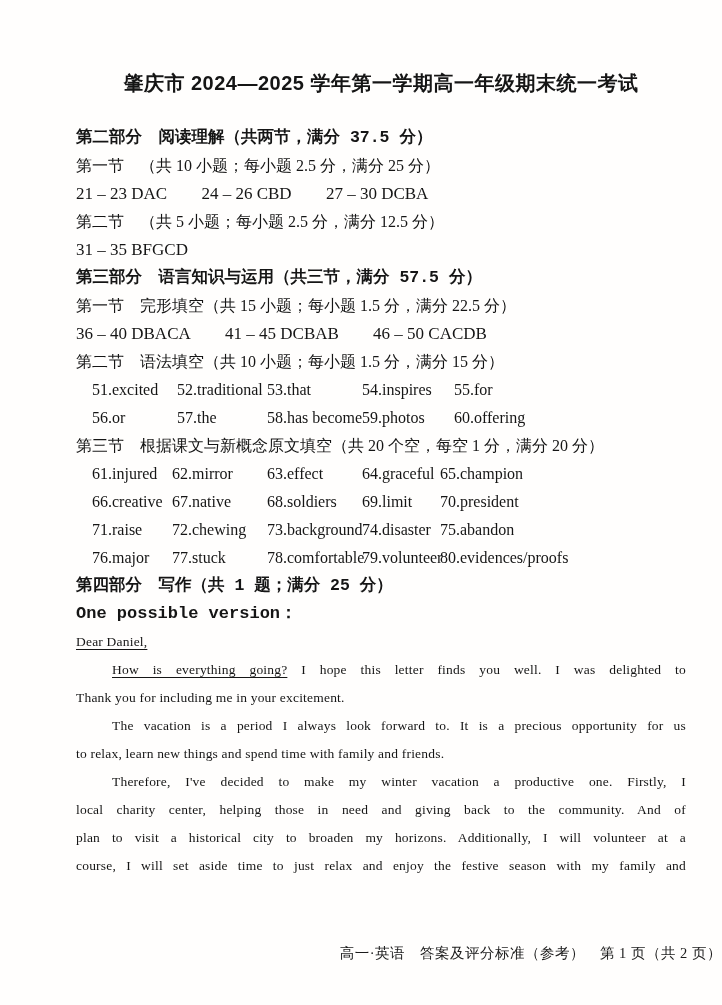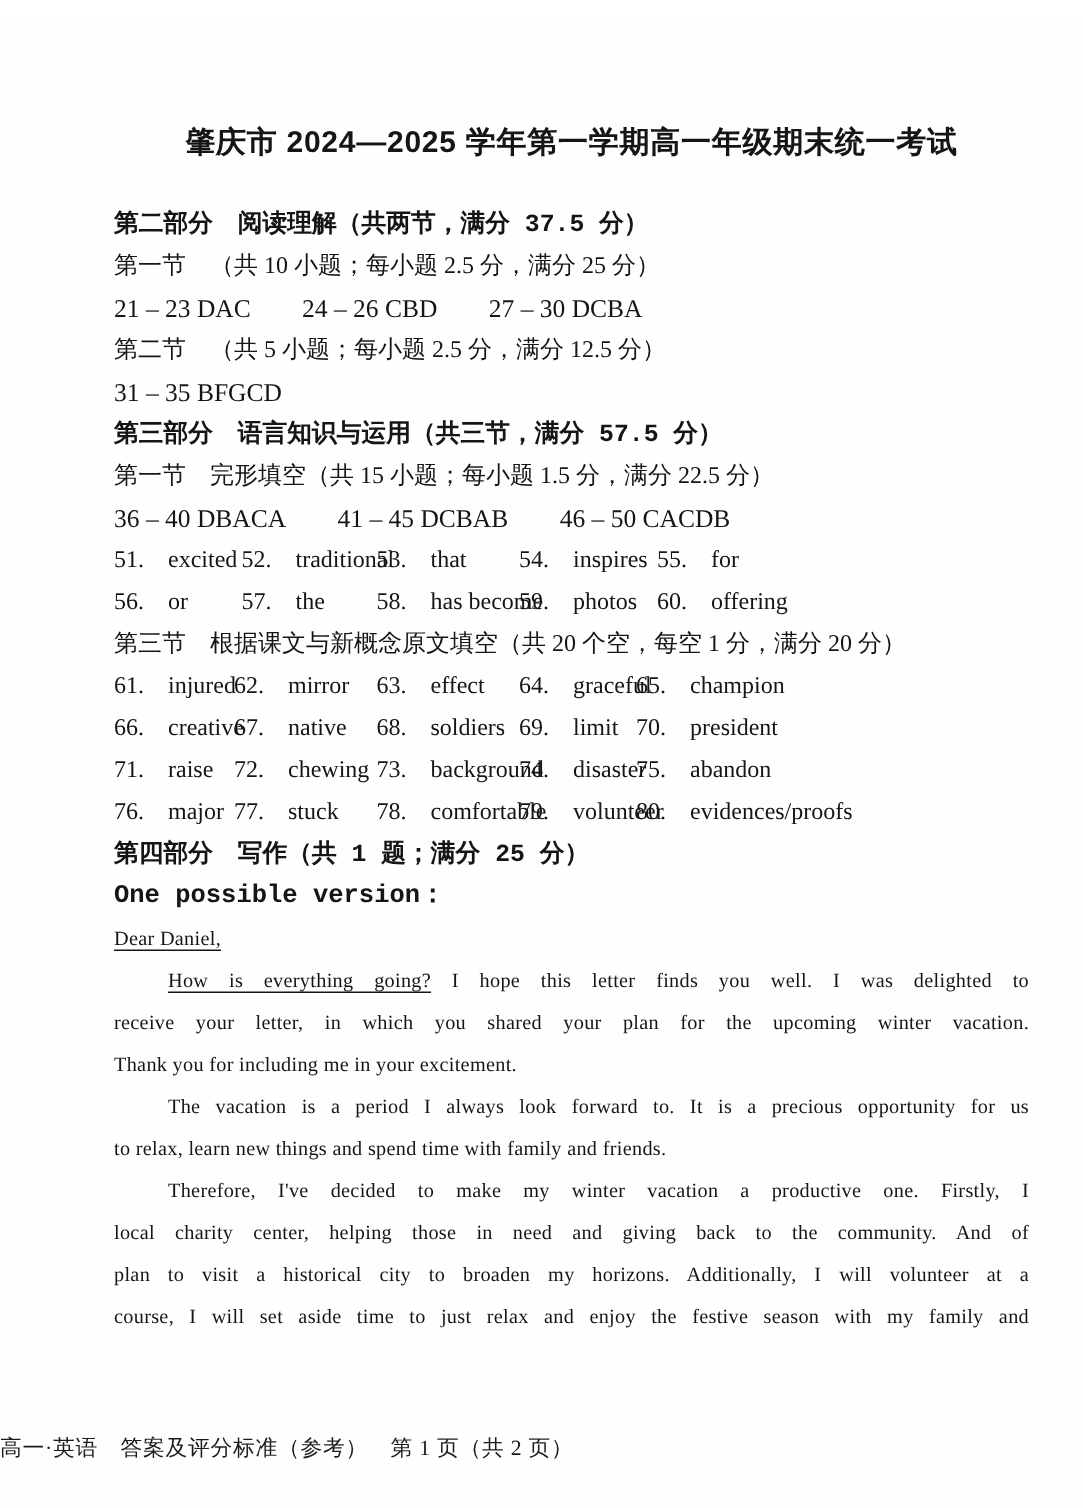--- a/index.html
+++ b/index.html
@@ -10,21 +10,20 @@
     color: #151515;
     overflow: hidden;
   }
   .page {
     position: relative;
     width: 722px; height: 1005px;
     background: #fffefd;
   }
   .content {
     padding: 66px 36px 0 76px; 
-    margin-top: 12px;
   }
   
   .title1 {
     text-align: center;
     font-weight: 700;
     font-size: 20px;
     line-height: 34px;
     font-family: "Liberation Sans", "DejaVu Sans", sans-serif;
     letter-spacing: 0.5px;
   }
@@ -45,41 +44,41 @@
     font-size: 16.5px;
   }
   .answers { font-size: 17px; }
   .answers .grp { margin-right: 30px; }
   .answers .grp:last-child { margin-right: 0; }
   
   .grid { display: grid; }
   .grid-grammar  { grid-template-columns: 85px 90px 95px 92px auto; }
   .grid-textfill { grid-template-columns: 80px 95px 95px 78px auto; }
   .grid .cell { line-height: 28px; font-size: 16px; white-space: nowrap; }
-  .grid .no { display: inline-block; min-width: 36px; }
+  .grid .no { display: inline-block; min-width: 36px; text-align: right; }
   
   .en-bold {
     font-weight: 700;
     font-size: 17px;
     font-family: Liberation Mono, monospace;
   }
   .letter-line {
     font-size: 13.5px;
     line-height: 28px;
     letter-spacing: 0.2px;
   }
   .jline { text-align: justify; text-align-last: justify; }
   .indent { text-indent: 36px; }
   .uline { text-decoration: underline; text-underline-offset: 3px; }
   
   .footer {
     position: absolute;
-    left: 0; right: 12px;
+    left: 0; right: 0;
     top: 944px;
-    text-align: left;
+    text-align: right;
     font-size: 14.5px;
     letter-spacing: 0.5px;
     color: #1b1b1b;
   }
 </style>
 </head>
 <body>
 
 <div class="page">
   <div class="content">
@@ -100,20 +99,21 @@
         <span class="grp">31 – 35 BFGCD</span>
       </div>
 
       <div class="line cn-bold">第三部分　语言知识与运用（共三节，满分 57.5 分）</div>
       <div class="line">第一节　完形填空（共 15 小题；每小题 1.5 分，满分 22.5 分）</div>
       <div class="line answers">
         <span class="grp">36 – 40 DBACA</span>
         <span class="grp">41 – 45 DCBAB</span>
         <span class="grp">46 – 50 CACDB</span>
       </div>
+      <div class="line">第二节　语法填空（共 10 小题；每小题 1.5 分，满分 15 分）</div>
 
       <div class="grid grid-grammar">
         <div class="cell"><span class="no">51.</span><span>excited</span></div>
         <div class="cell"><span class="no">52.</span><span>traditional</span></div>
         <div class="cell"><span class="no">53.</span><span>that</span></div>
         <div class="cell"><span class="no">54.</span><span>inspires</span></div>
         <div class="cell"><span class="no">55.</span><span>for</span></div>
         <div class="cell"><span class="no">56.</span><span>or</span></div>
         <div class="cell"><span class="no">57.</span><span>the</span></div>
         <div class="cell"><span class="no">58.</span><span>has become</span></div>
@@ -144,21 +144,20 @@
         <div class="cell"><span class="no">78.</span><span>comfortable</span></div>
         <div class="cell"><span class="no">79.</span><span>volunteer</span></div>
         <div class="cell"><span class="no">80.</span><span>evidences/proofs</span></div>
       </div>
 
       <div class="line cn-bold">第四部分　写作（共 1 题；满分 25 分）</div>
       <div class="line en-bold">One possible version：</div>
       <div class="line letter-line"><span class="uline">Dear Daniel,</span></div>
 
       <div class="letter-line jline indent"><span class="uline">How is everything going?</span><span> I hope this letter finds you well.  I was delighted to</span></div>
-      <div class="letter-line jline">receive your letter, in which you shared your plan for the upcoming winter vacation.</div>
       <div class="letter-line">Thank you for including me in your excitement.</div>
 
       <div class="letter-line jline indent">The vacation is a period I always look forward to.  It is a precious opportunity for us</div>
       <div class="letter-line">to relax, learn new things and spend time with family and friends.</div>
 
       <div class="letter-line jline indent">Therefore, I've decided to make my winter vacation a productive one.  Firstly, I</div>
       <div class="letter-line jline">local charity center, helping those in need and giving back to the community.  And of</div>
       <div class="letter-line jline">plan to visit a historical city to broaden my horizons.  Additionally, I will volunteer at a</div>
       <div class="letter-line jline">course, I will set aside time to just relax and enjoy the festive season with my family and</div>
 

